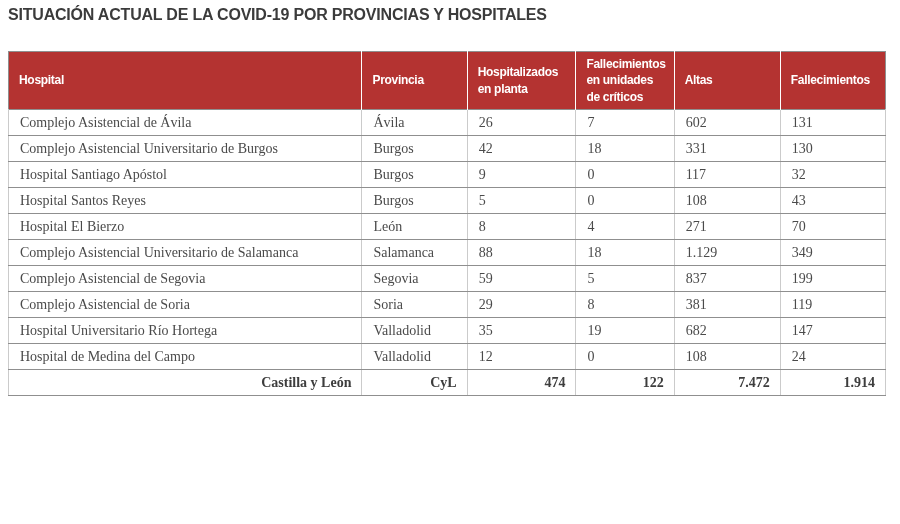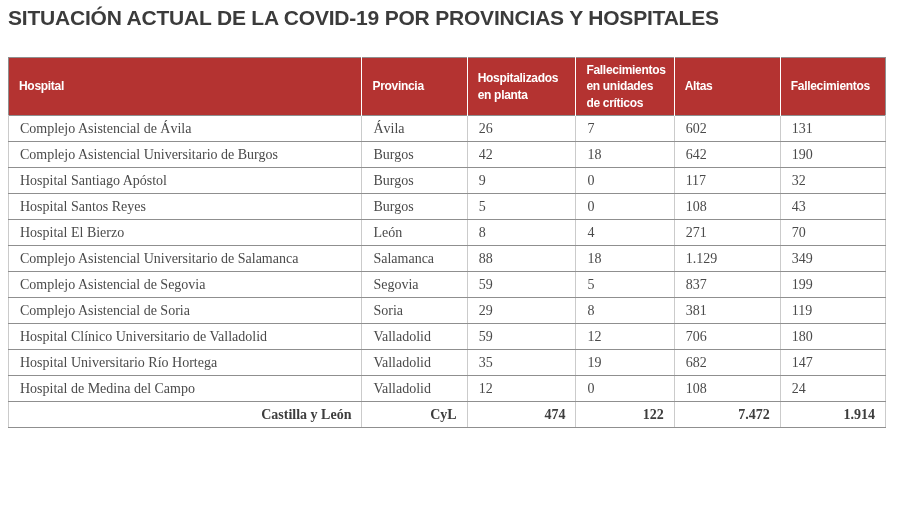--- a/index.html
+++ b/index.html
@@ -5,21 +5,21 @@
   * { box-sizing: border-box; }
   html, body {
     margin: 0; padding: 0;
     width: 900px; height: 524px;
     background: #ffffff;
     font-family: "Liberation Sans", sans-serif;
     overflow: hidden;
   }
   .page-title {
     margin: 6px 0 0 8px;
-    font-size: 21px;
+    font-size: 16px;
     font-weight: bold;
     letter-spacing: -0.2px;
     color: #3b3b3b;
     font-family: "Liberation Sans", sans-serif;
   }
   table.covid-table {
     margin: 27px 0 0 8px;
     width: 878px;
     border-collapse: collapse;
     table-layout: fixed;
@@ -91,22 +91,22 @@
         <td>26</td>
         <td>7</td>
         <td>602</td>
         <td>131</td>
       </tr>
       <tr>
         <td>Complejo Asistencial Universitario de Burgos</td>
         <td>Burgos</td>
         <td>42</td>
         <td>18</td>
-        <td>642</td>
-        <td>190</td>
+        <td>331</td>
+        <td>130</td>
       </tr>
       <tr>
         <td>Hospital Santiago Apóstol</td>
         <td>Burgos</td>
         <td>9</td>
         <td>0</td>
         <td>117</td>
         <td>32</td>
       </tr>
       <tr>
@@ -143,28 +143,20 @@
       </tr>
       <tr>
         <td>Complejo Asistencial de Soria</td>
         <td>Soria</td>
         <td>29</td>
         <td>8</td>
         <td>381</td>
         <td>119</td>
       </tr>
       <tr>
-        <td>Hospital Clínico Universitario de Valladolid</td>
-        <td>Valladolid</td>
-        <td>59</td>
-        <td>12</td>
-        <td>706</td>
-        <td>180</td>
-      </tr>
-      <tr>
         <td>Hospital Universitario Río Hortega</td>
         <td>Valladolid</td>
         <td>35</td>
         <td>19</td>
         <td>682</td>
         <td>147</td>
       </tr>
       <tr>
         <td>Hospital de Medina del Campo</td>
         <td>Valladolid</td>

